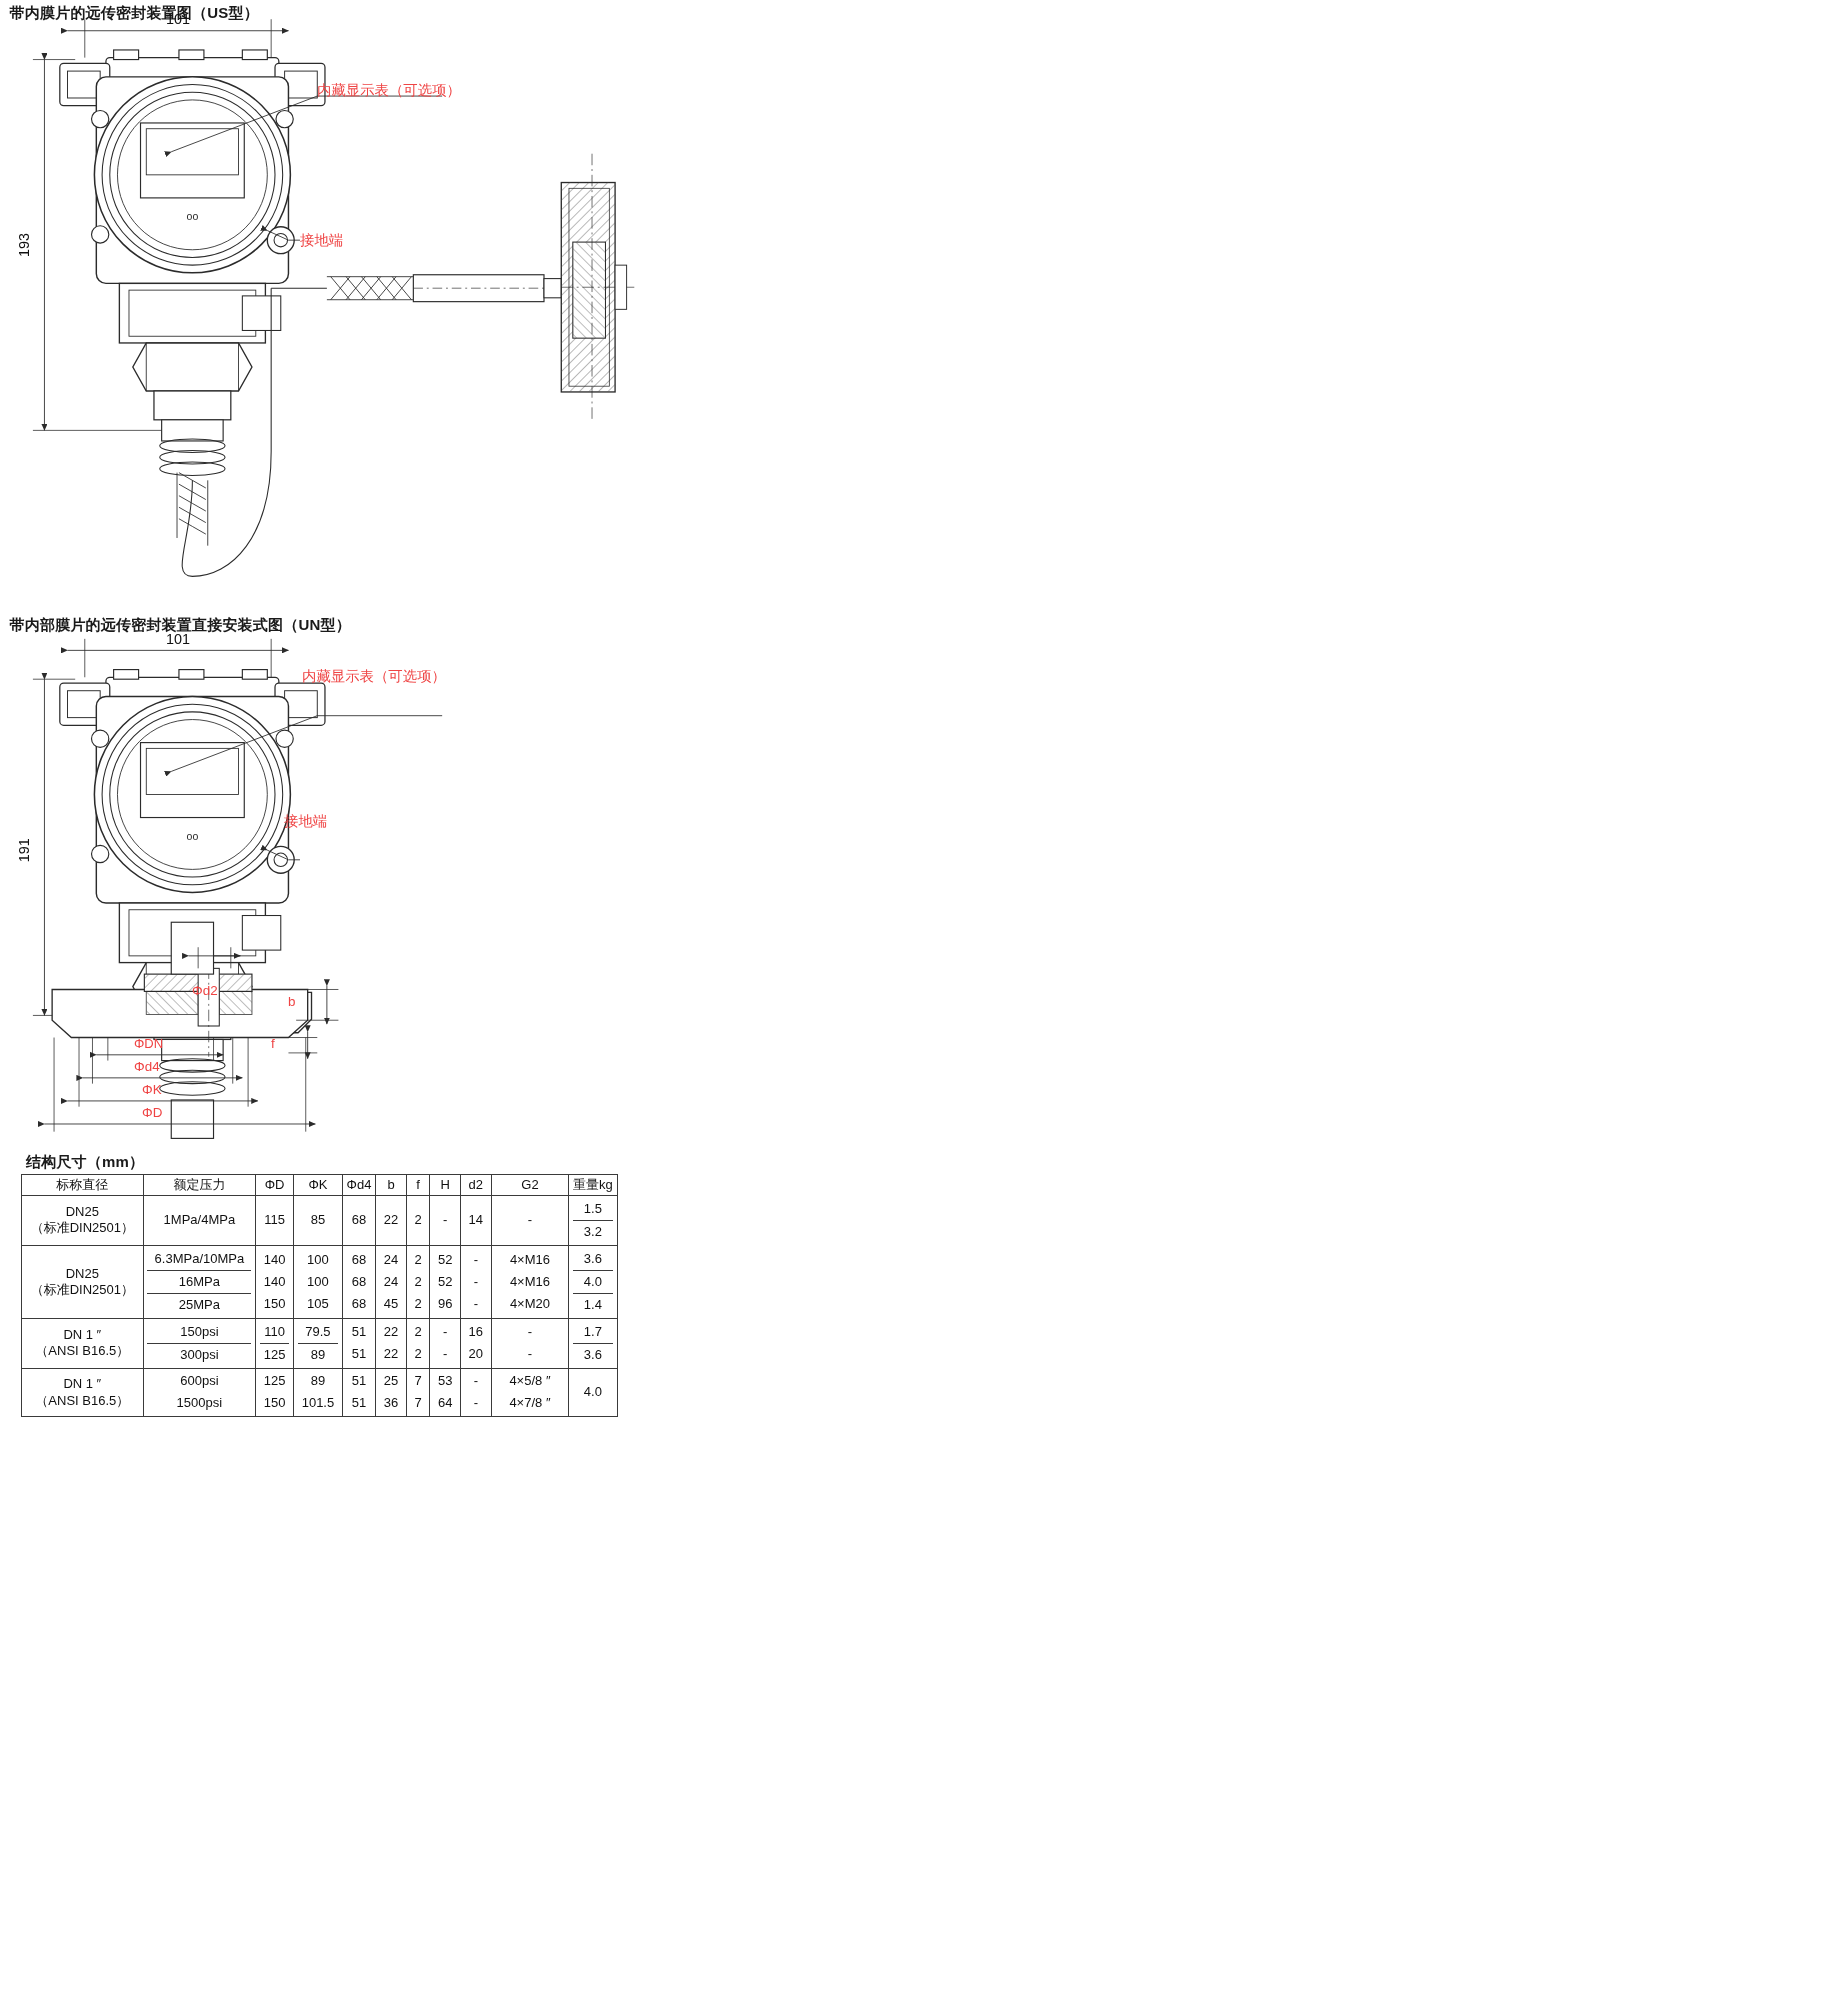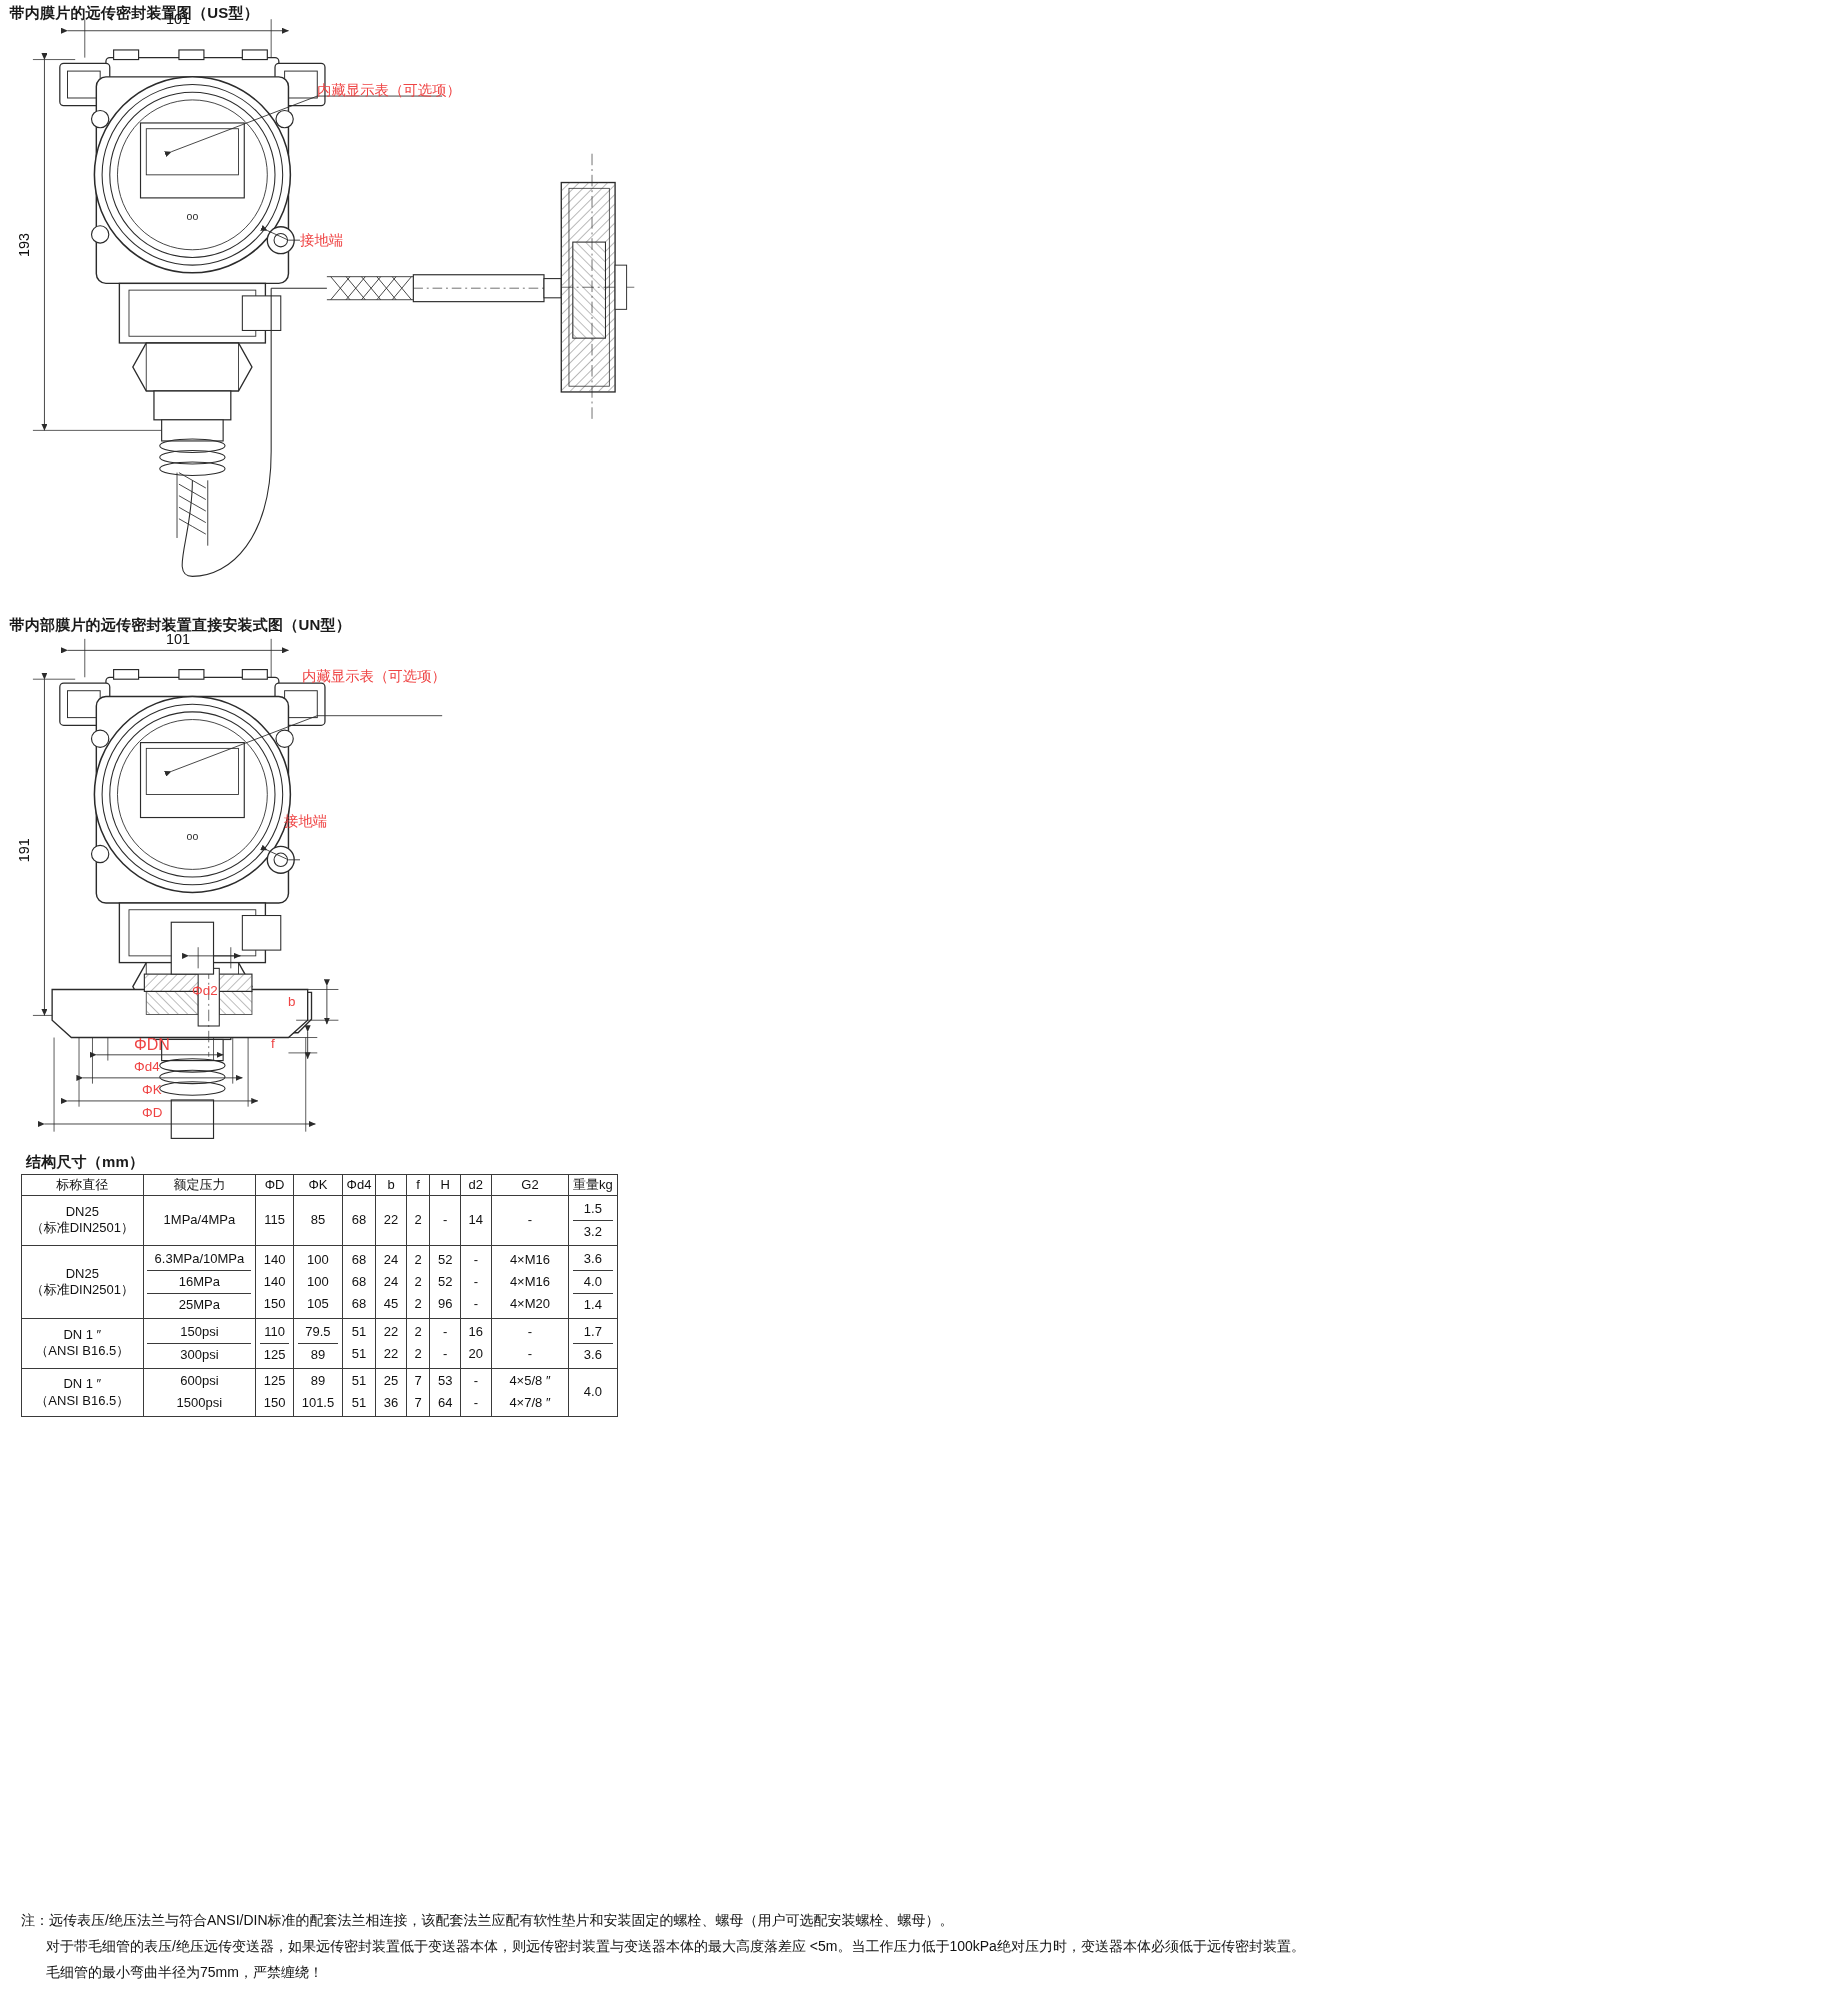--- a/index.html
+++ b/index.html
@@ -267,21 +267,21 @@
 
   <div class="anno" id="f1-display" style="left:317px;top:81px;">内藏显示表（可选项）</div>
   <div class="anno" id="f1-ground" style="left:300px;top:231px;">接地端</div>
 
   <div class="anno" id="f2-display" style="left:302px;top:667px;">内藏显示表（可选项）</div>
   <div class="anno" id="f2-ground" style="left:284px;top:812px;">接地端</div>
 
   <div class="anno" style="left:192px;top:947px;font-size:13.4px;margin-top:36px;">Φd2</div>
   <div class="anno" style="left:288px;top:994px;font-size:13.4px;">b</div>
   <div class="anno" style="left:271px;top:1036px;font-size:13.4px;">f</div>
-  <div class="anno" style="left:134px;top:1036px;font-size:16px;">ΦDN</div>
+  <div class="anno" style="left:134px;top:1036px;font-size:13px;">ΦDN</div>
   <div class="anno" style="left:134px;top:1059px;font-size:13.4px;">Φd4</div>
   <div class="anno" style="left:142px;top:1082px;font-size:13.4px;">ΦK</div>
   <div class="anno" style="left:142px;top:1105px;font-size:13.4px;">ΦD</div>
 
   <div class="tbl-wrap">
     <table class="spec">
       <thead>
         <tr>
           <th class="nom">标称直径</th>
           <th class="pr">额定压力</th>
@@ -462,20 +462,15 @@
           <td class="wide stackcell">
             <div class="r nb">4×5/8 ″</div>
             <div class="r nb">4×7/8 ″</div>
           </td>
           <td>4.0</td>
         </tr>
       </tbody>
     </table>
   </div>
 
-  <div class="notes">
-    <div class="nline">注：远传表压/绝压法兰与符合ANSI/DIN标准的配套法兰相连接，该配套法兰应配有软性垫片和安装固定的螺栓、螺母（用户可选配安装螺栓、螺母）。</div>
-    <div class="nline nindent">对于带毛细管的表压/绝压远传变送器，如果远传密封装置低于变送器本体，则远传密封装置与变送器本体的最大高度落差应 &lt;5m。当工作压力低于100kPa绝对压力时，变送器本体必须低于远传密封装置。</div>
-    <div class="nline nindent">毛细管的最小弯曲半径为75mm，严禁缠绕！</div>
-  </div>
 
 </div>
 
 
 </body></html>

